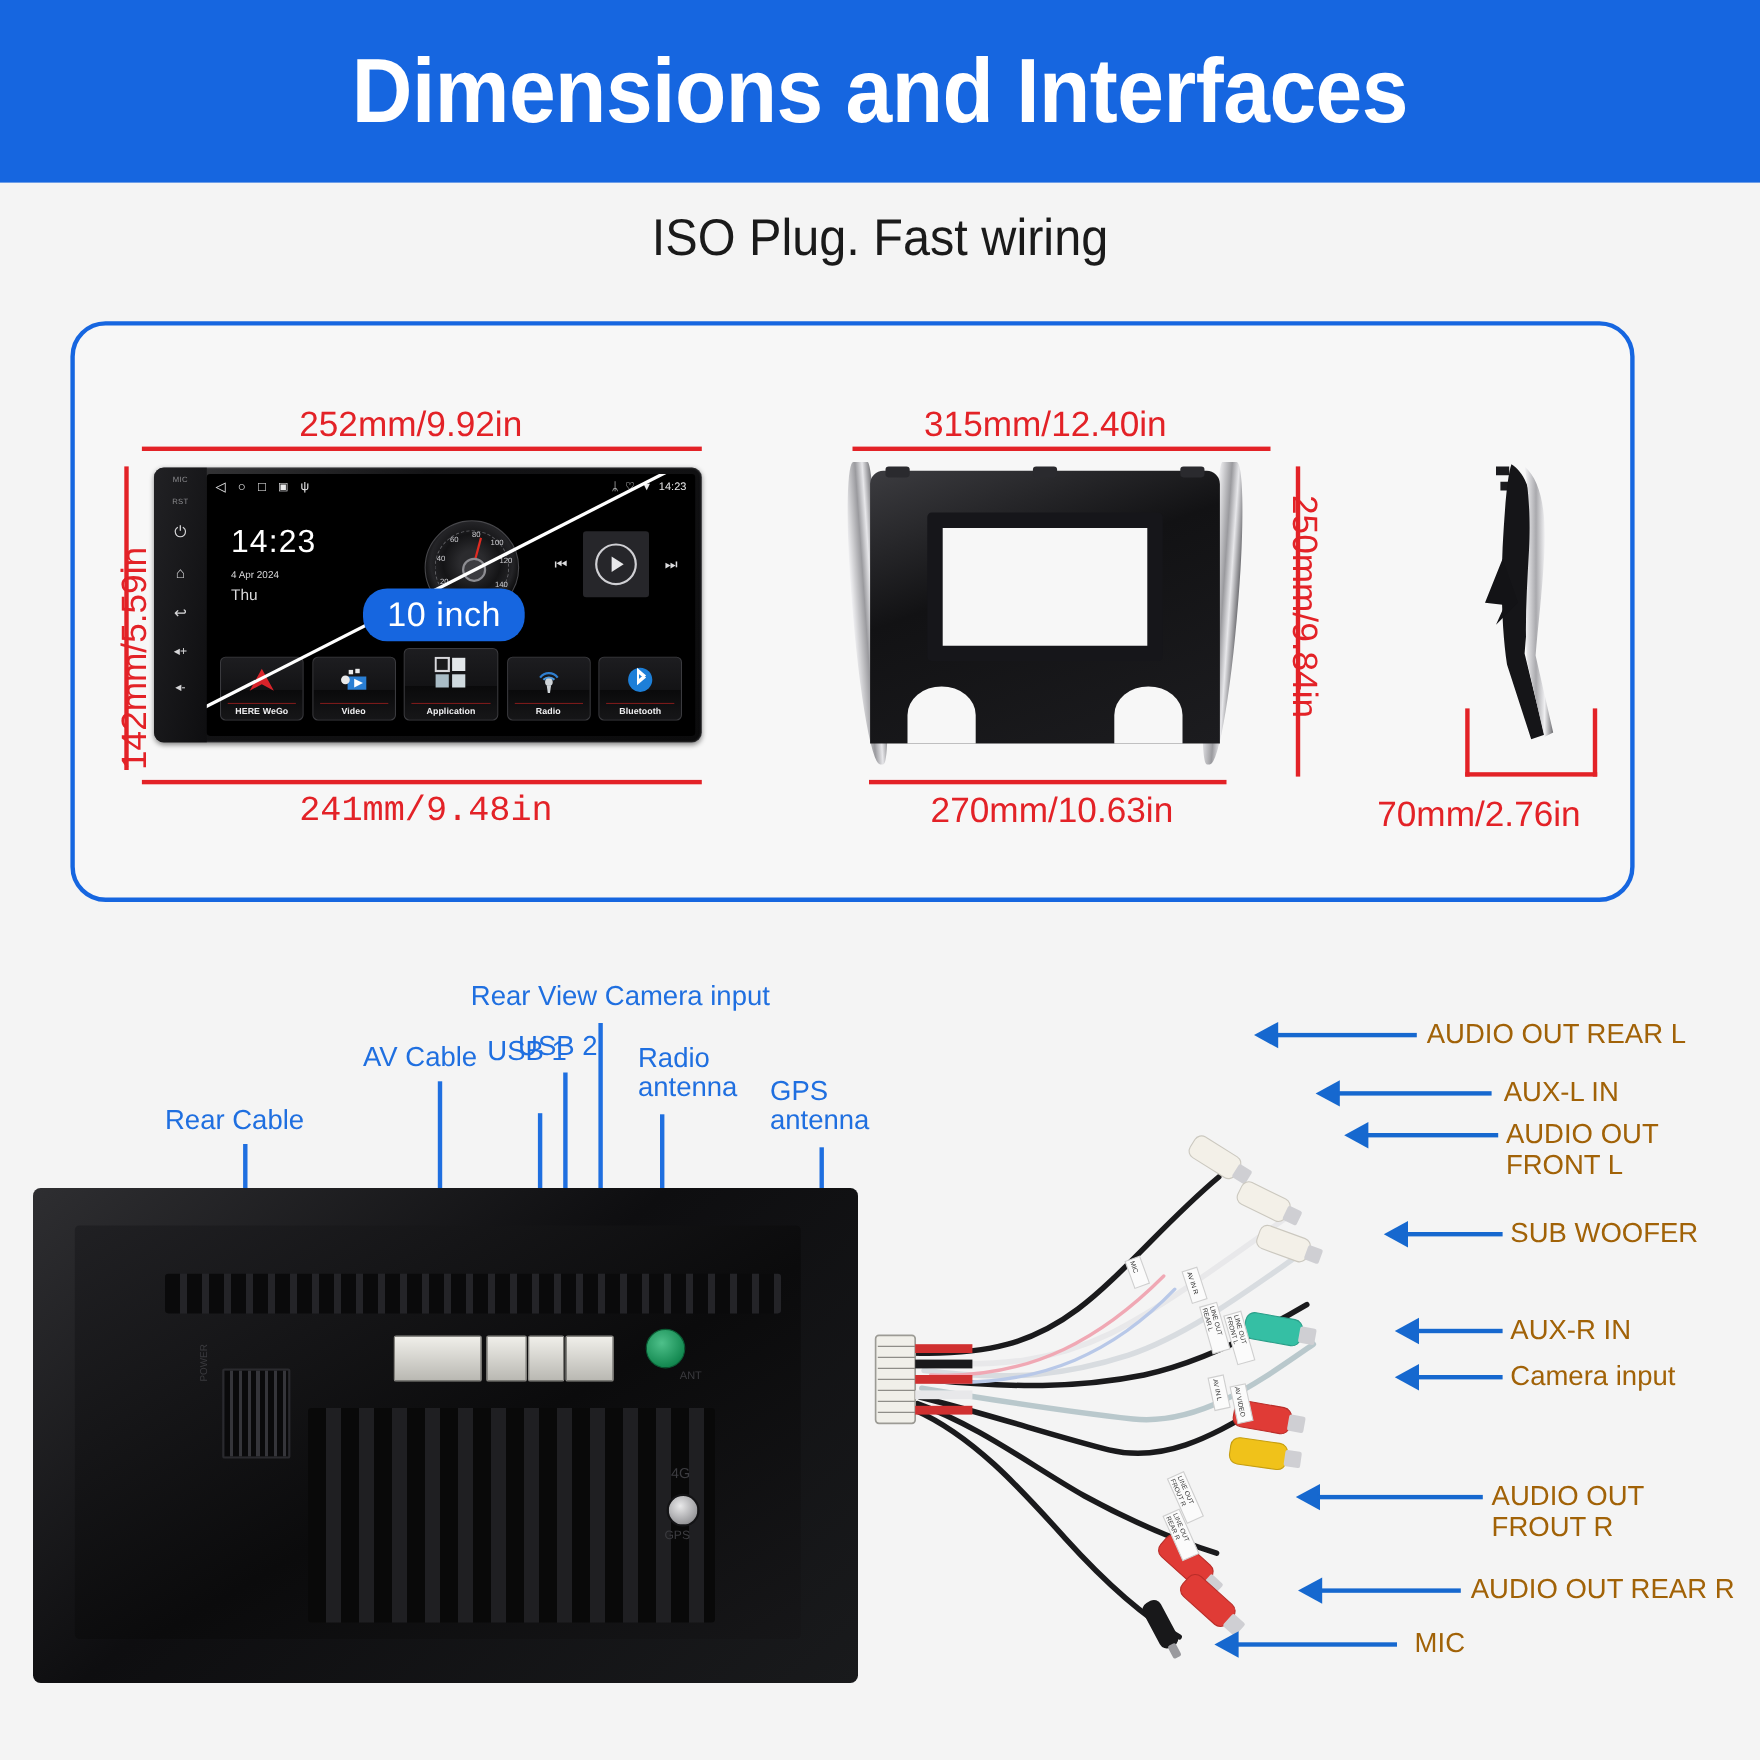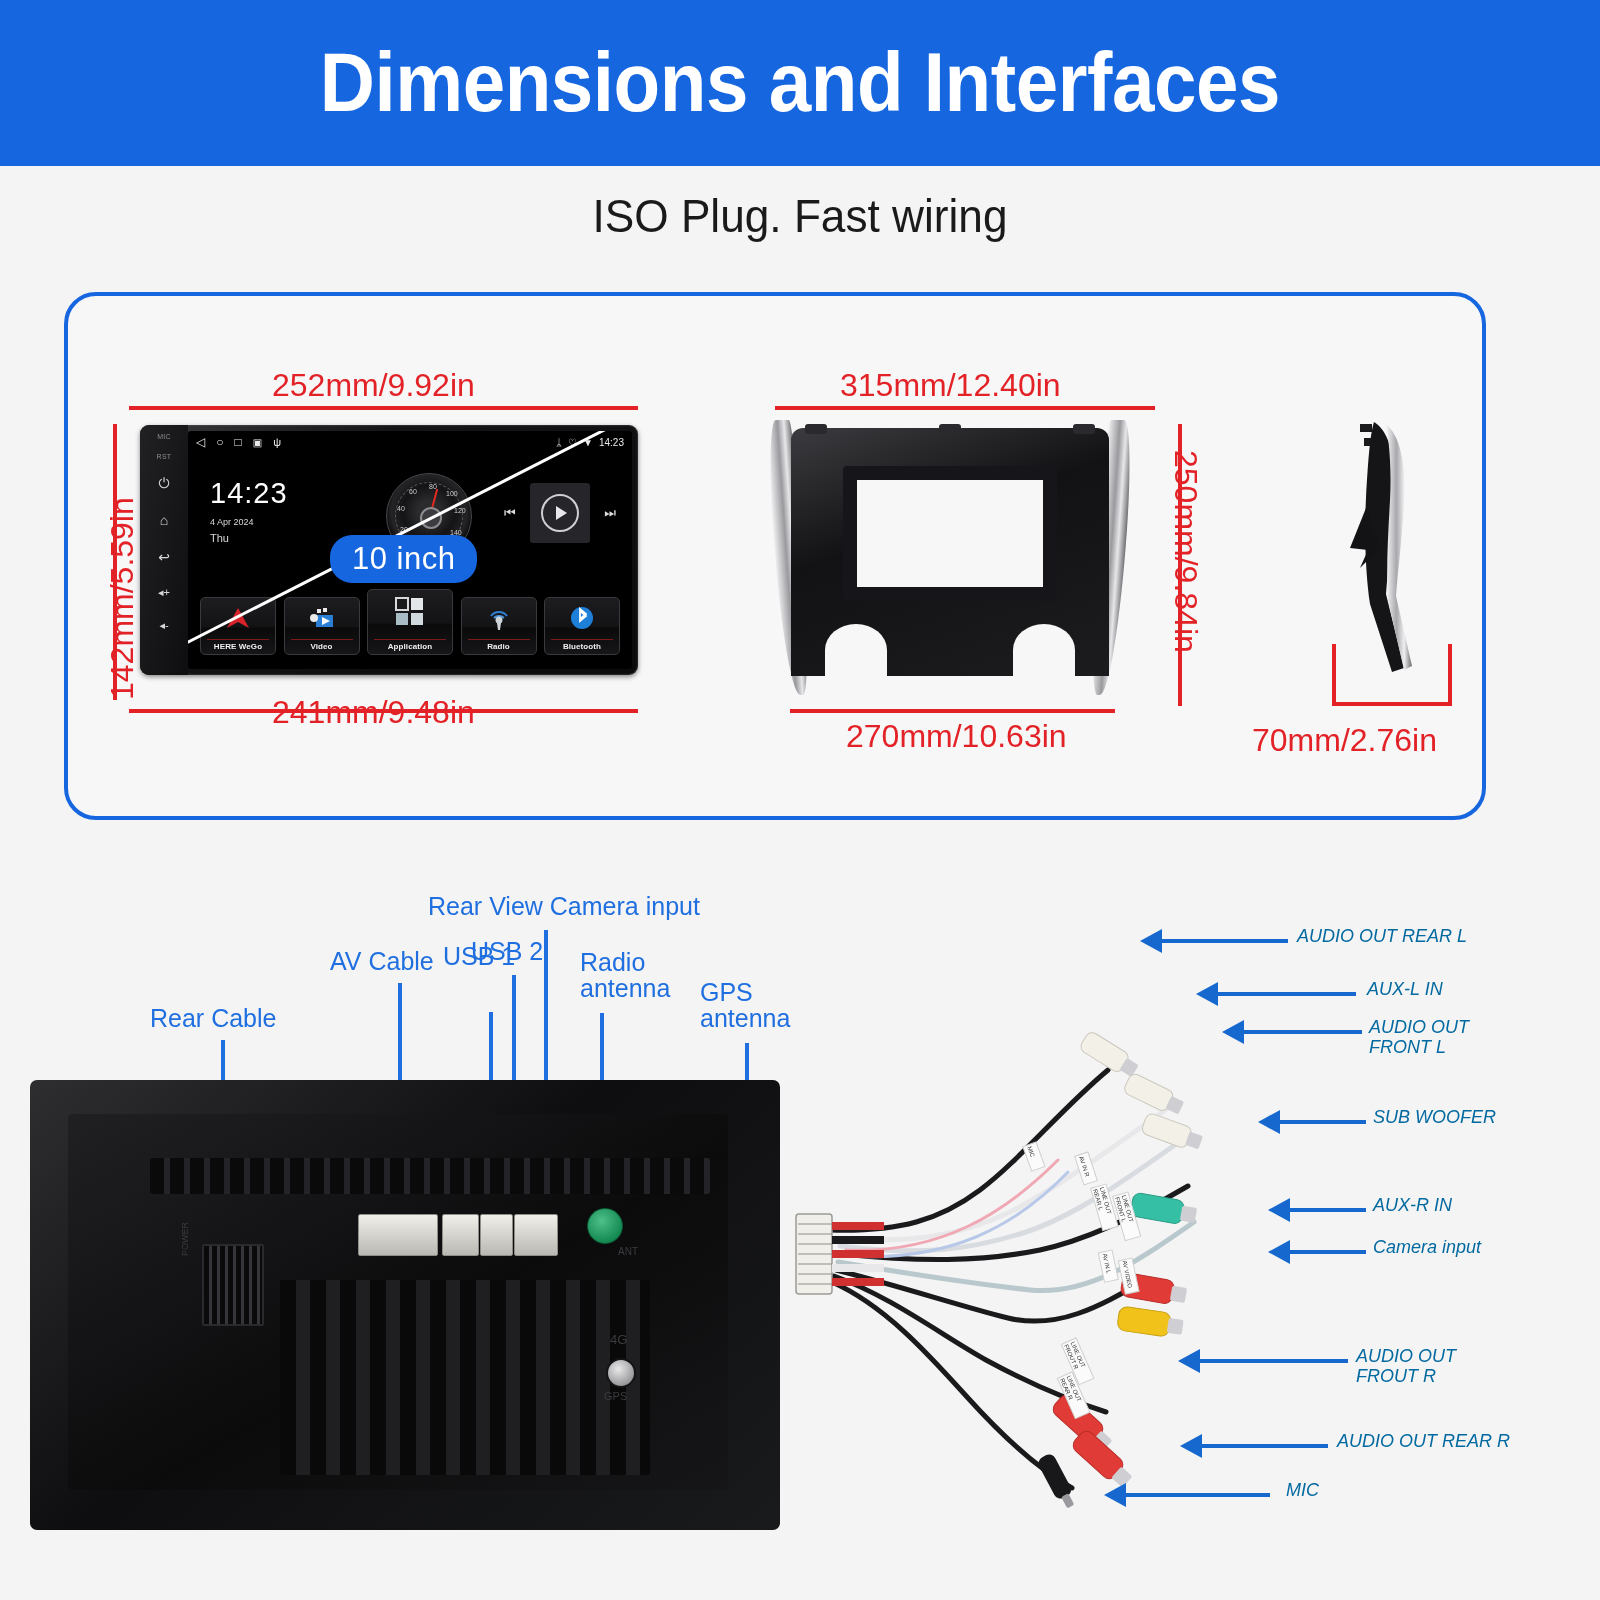--- a/index.html
+++ b/index.html
@@ -60,21 +60,21 @@
     position:absolute;left:0;top:0;width:100%;height:22px;
     display:flex;align-items:center;color:#e9e9ea;font-size:12px;
     padding:0 8px;box-sizing:border-box;gap:11px;
   }
   .statusbar .right{margin-left:auto;display:flex;align-items:center;gap:6px;font-size:10px;}
   .clock-mid{
     position:absolute;left:22px;top:48px;color:#fff;
   }
   .clock-mid .t{font-size:29px;letter-spacing:1px;line-height:1;}
   .clock-mid .d{font-size:9px;margin-top:9px;color:#d9d9db;}
-  .clock-mid .w{font-size:11px;margin-top:5px;color:#d9d9db;}
+  .clock-mid .w{font-size:14px;margin-top:5px;color:#d9d9db;}
   .gauge{
     position:absolute;left:198px;top:42px;width:84px;height:84px;border-radius:50%;
     background:radial-gradient(circle at 50% 45%,#2b2b2e 18%,#141416 42%,#242427 60%,#0a0a0b 72%);
     border:1px solid #47474b;
   }
   .gauge:before{
     content:"";position:absolute;left:8px;top:8px;right:8px;bottom:8px;border-radius:50%;
     border:1px dashed #7e7e83;opacity:.65;
   }
   .gauge-hub{
@@ -156,21 +156,21 @@
   .fascia-tab{position:absolute;width:22px;height:10px;background:#2a2a2e;border-radius:3px;top:-4px;}
   
   .bracket{position:absolute;left:1330px;top:418px;width:120px;height:260px;}
   
   .blue-lab{position:absolute;color:#1f6fe0;font-size:25px;line-height:1.05;white-space:pre-line;}
   .blue-line{position:absolute;background:#1f6fe0;width:4px;}
   .blue-line-h{position:absolute;background:#1f6fe0;height:4px;}
   .blue-dot{position:absolute;width:13px;height:13px;border-radius:50%;background:#1f6fe0;}
   .blue-box{position:absolute;border:4px solid #1f6fe0;}
   .blue-circle{position:absolute;border:4px solid #1f6fe0;border-radius:50%;}
-  .arrow-lab{position:absolute;color:#0369a1;font-size:18px;line-height:1.12;white-space:pre-line;font-style:italic;}
+  .arrow-lab{position:absolute;color:#a16207;font-size:25px;line-height:1.12;white-space:pre-line;}
   .arrow-line{position:absolute;height:4px;background:#1668cf;}
   .arrow-head{
     position:absolute;width:0;height:0;
     border-top:12px solid transparent;border-bottom:12px solid transparent;
     border-right:22px solid #1668cf;
   }
   
   .chassis{
     position:absolute;left:30px;top:1080px;width:750px;height:450px;
     background:linear-gradient(140deg,#2e2e31,#0e0e10 45%,#191a1c);
@@ -212,21 +212,21 @@
 
 <div class="dim-panel"></div>
 
 <div class="dim-label" style="left:272px;top:367px;">252mm/9.92in</div>
 <div class="dim-line-h" style="left:129px;top:406px;width:509px;"></div>
 
 <div class="dim-label rot-ccw" style="left:104px;top:700px;">142mm/5.59in</div>
 <div class="dim-line-v" style="left:113px;top:424px;height:276px;"></div>
 
 <div class="dim-line-h" style="left:129px;top:709px;width:509px;"></div>
-<div class="dim-label" style="left:272px;top:694px;">241mm/9.48in</div>
+<div class="dim-label" style="left:272px;top:718px;font-family:Liberation Mono, monospace;">241mm/9.48in</div>
 
 <div class="unit-front">
 
   <div class="btn-col">
     <span class="mini">MIC</span>
     <span class="mini" style="margin-top:7px;">RST</span>
     <span class="gl" style="margin-top:10px;">⏻</span>
     <span class="gl" style="margin-top:17px;">⌂</span>
     <span class="gl" style="margin-top:17px;">↩</span>
     <span class="gl" style="margin-top:17px;font-size:11px;">◂+</span>

